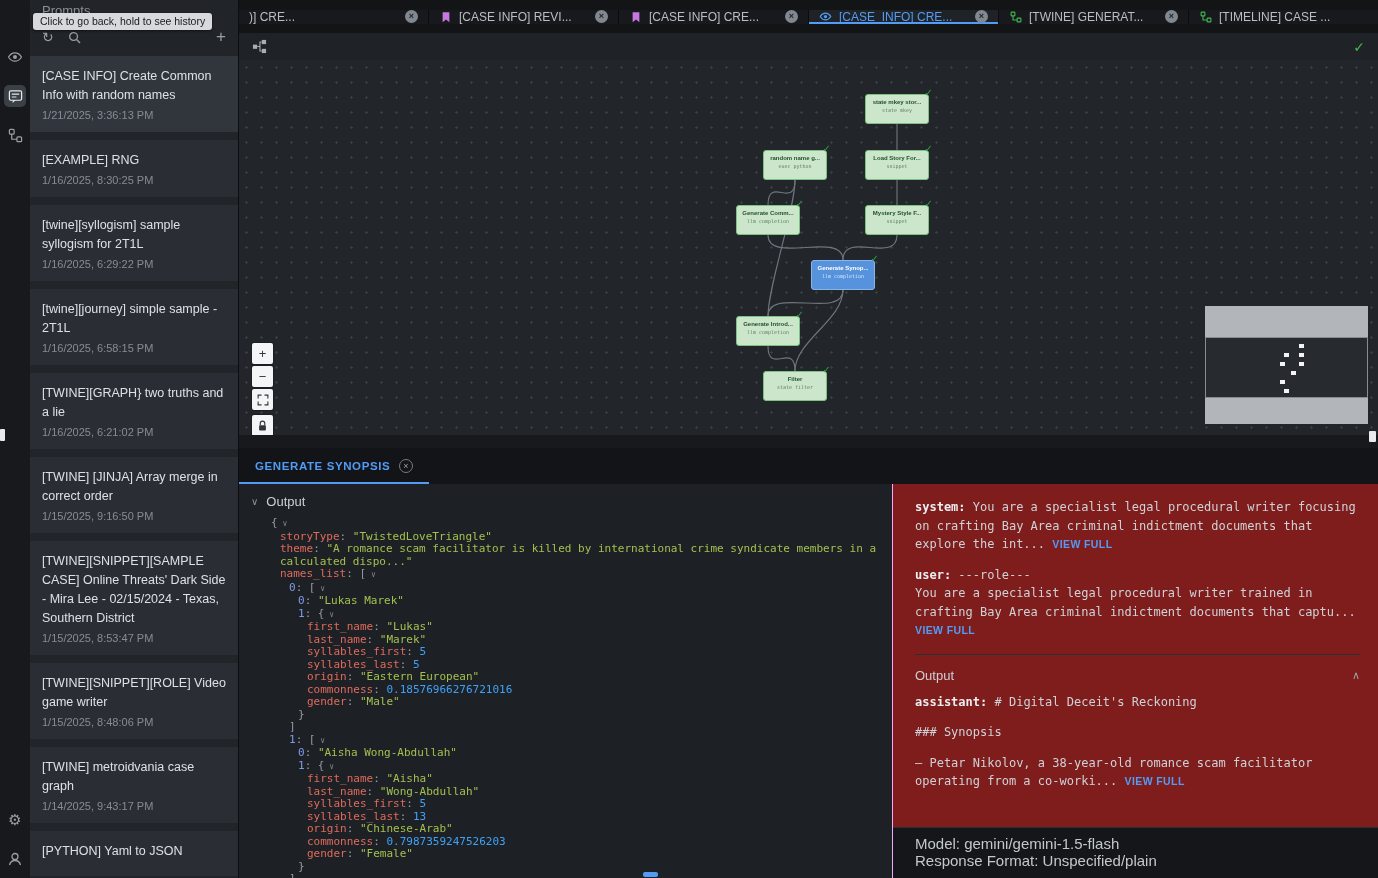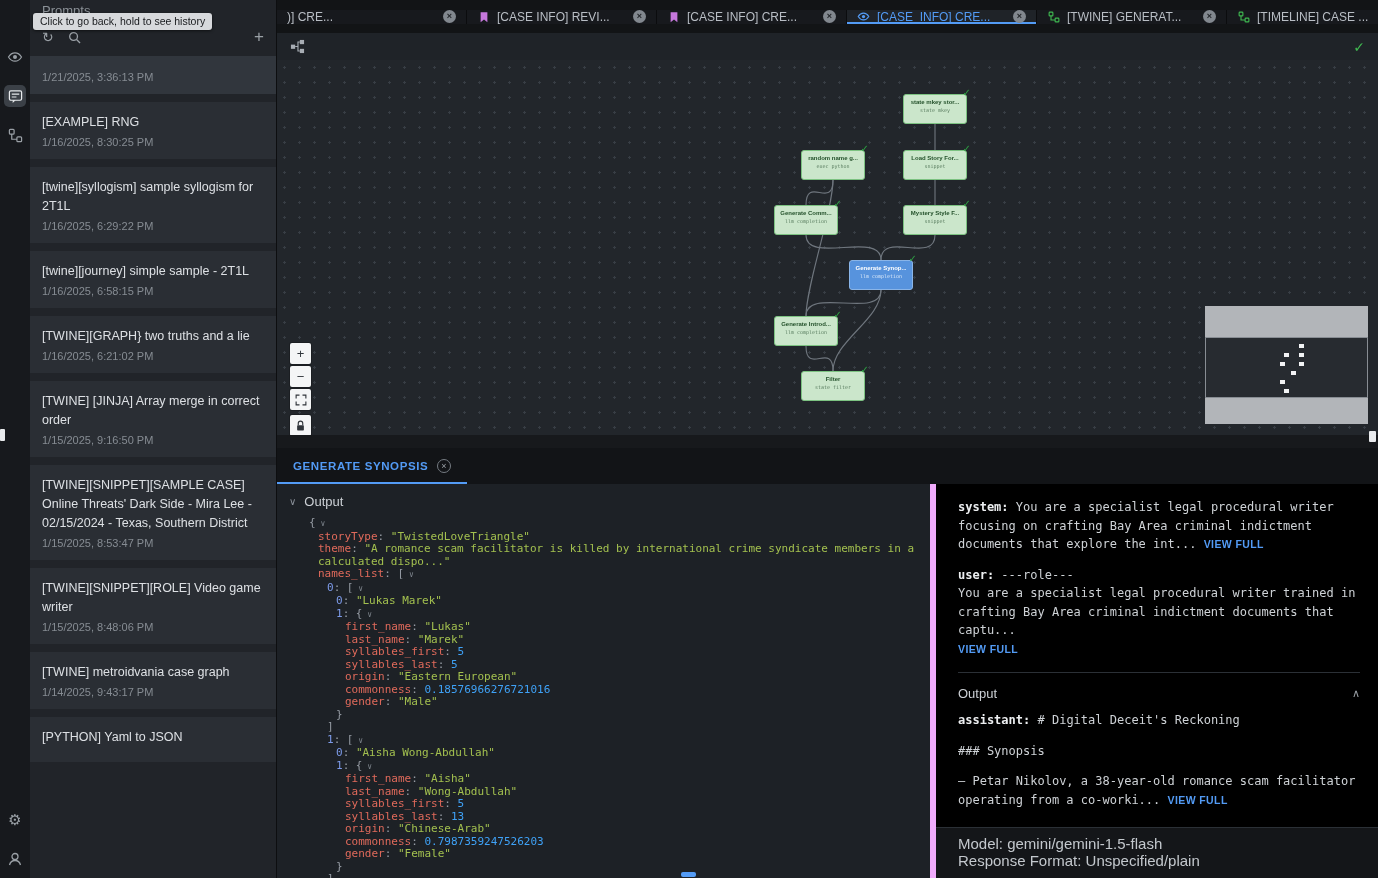--- a/index.html
+++ b/index.html
@@ -6,21 +6,21 @@
 html,body{width:1378px;height:878px;overflow:hidden;background:#0e0f11}
 .app{position:relative;width:1378px;height:878px;display:flex;font-family:"Liberation Sans","DejaVu Sans",sans-serif;color:#dde0e4;background:#1a1d21}
 
 
 .rail{width:30px;background:#17191d;display:flex;flex-direction:column;align-items:center;padding:46px 0 8px;gap:17px;flex:none}
 .ricon{width:22px;height:22px;border-radius:5px;display:flex;align-items:center;justify-content:center;color:#9aa0a6;font-size:15px;cursor:pointer}
 .ricon.sel{background:#3b4047;color:#e8eaed}
 .rail .spacer{margin-top:auto}
 
 
-.sidebar{width:247px;background:#212429;display:flex;flex-direction:column;flex:none;position:relative;border-right:1px solid #0d0e10}
+.sidebar{width:209px;background:#212429;display:flex;flex-direction:column;flex:none;position:relative;border-right:1px solid #0d0e10}
 .sb-header{padding:3px 0 0 12px;font-size:13px;color:#8b9197;height:22px;flex:none}
 .sb-toolbar{height:30px;display:flex;align-items:center;padding:0 12px;gap:14px;color:#9aa0a6;flex:none}
 .sb-toolbar .plus{margin-left:auto;font-size:17px;cursor:pointer}
 .sb-toolbar .tico{cursor:pointer;font-size:14px;display:flex;align-items:center}
 .sb-list{flex:1;overflow:hidden;padding-top:4px}
 .prompt-item{background:#2a2e34;padding:11px 12px;margin-bottom:8px;cursor:pointer}
 .prompt-item.sel{background:#31363d}
 .p-title{font-size:12.5px;line-height:19px;color:#dde0e4}
 .p-time{font-size:11px;color:#868c93;margin-top:4px}
 .tooltip{position:absolute;left:3px;top:13px;background:#d7d9dc;color:#17191c;font-size:10.5px;padding:2px 7px 3px;border-radius:3px;white-space:nowrap;box-shadow:0 1px 3px rgba(0,0,0,.55);z-index:60}
@@ -79,21 +79,21 @@
 .jp-caret{color:#8b9199;font-size:10px;cursor:pointer}
 .jtree{flex:1;overflow:hidden;padding-left:32px;font-family:"DejaVu Sans Mono",monospace;font-size:11px}
 .jline{line-height:12.5px;white-space:pre-wrap}
 .tk-p{color:#969ca4}
 .tk-k{color:#e06a5b}
 .tk-i{color:#7d9bea}
 .tk-s{color:#a3c04f}
 .tk-n{color:#3fa2f7}
 .tk-c{color:#7d848c;font-size:8px}
 .jscroll{position:absolute;bottom:1px;left:404px;width:15px;height:5px;background:#539bf5;border-radius:2px;cursor:pointer}
-.msgpane{flex:1;background:#000000;position:relative;padding:14px 18px 0 22px;font-family:"DejaVu Sans Mono",monospace;font-size:12px;color:#ced2d6;overflow:hidden;border-left:6px solid #f0abfc}
+.msgpane{flex:1;background:#7f1d1d;position:relative;padding:14px 18px 0 22px;font-family:"DejaVu Sans Mono",monospace;font-size:12px;color:#ced2d6;overflow:hidden;border-left:1px solid #f0abfc}
 .msg{line-height:18.5px;margin-bottom:12px}
 .msg .role{font-weight:bold;color:#eceef0}
 .viewfull{color:#539bf5;font-family:"Liberation Sans",sans-serif;font-size:10.5px;font-weight:bold;letter-spacing:.4px;cursor:pointer}
 .m-gap{margin-top:12px}
 .out-header{display:flex;align-items:center;justify-content:space-between;border-top:1px solid #2b3036;margin-top:14px;padding:13px 0 10px;font-family:"Liberation Sans",sans-serif;font-size:13px;color:#ccd0d5}
 .oh-caret{color:#9aa0a6;font-size:11px;cursor:pointer}
 .msg-foot{position:absolute;left:0;right:0;bottom:0;border-top:1px solid #2b3036;padding:7px 22px 9px;font-family:"Liberation Sans",sans-serif;font-size:15px;line-height:17px;color:#c3c8cd;background:#141619}
 </style>
 </head>
 <body>
@@ -139,20 +139,21 @@
         <svg width="13" height="13" viewBox="0 0 14 14">
             <circle cx="6" cy="6" r="4.2" fill="none" stroke="currentColor" stroke-width="1.4"></circle>
             <path d="M9.2 9.2L13 13" stroke="currentColor" stroke-width="1.4"></path>
           </svg>
       </span>
       <span class="plus">+</span>
     </div>
     <div class="sb-list">
 
         <div class="prompt-item sel">
+          <div class="p-title">[CASE INFO] Create Common Info with random names</div>
           <div class="p-time">1/21/2025, 3:36:13 PM</div>
         </div>
 
         <div class="prompt-item">
           <div class="p-title">[EXAMPLE] RNG</div>
           <div class="p-time">1/16/2025, 8:30:25 PM</div>
         </div>
 
         <div class="prompt-item">
           <div class="p-title">[twine][syllogism] sample syllogism for 2T1L</div>

